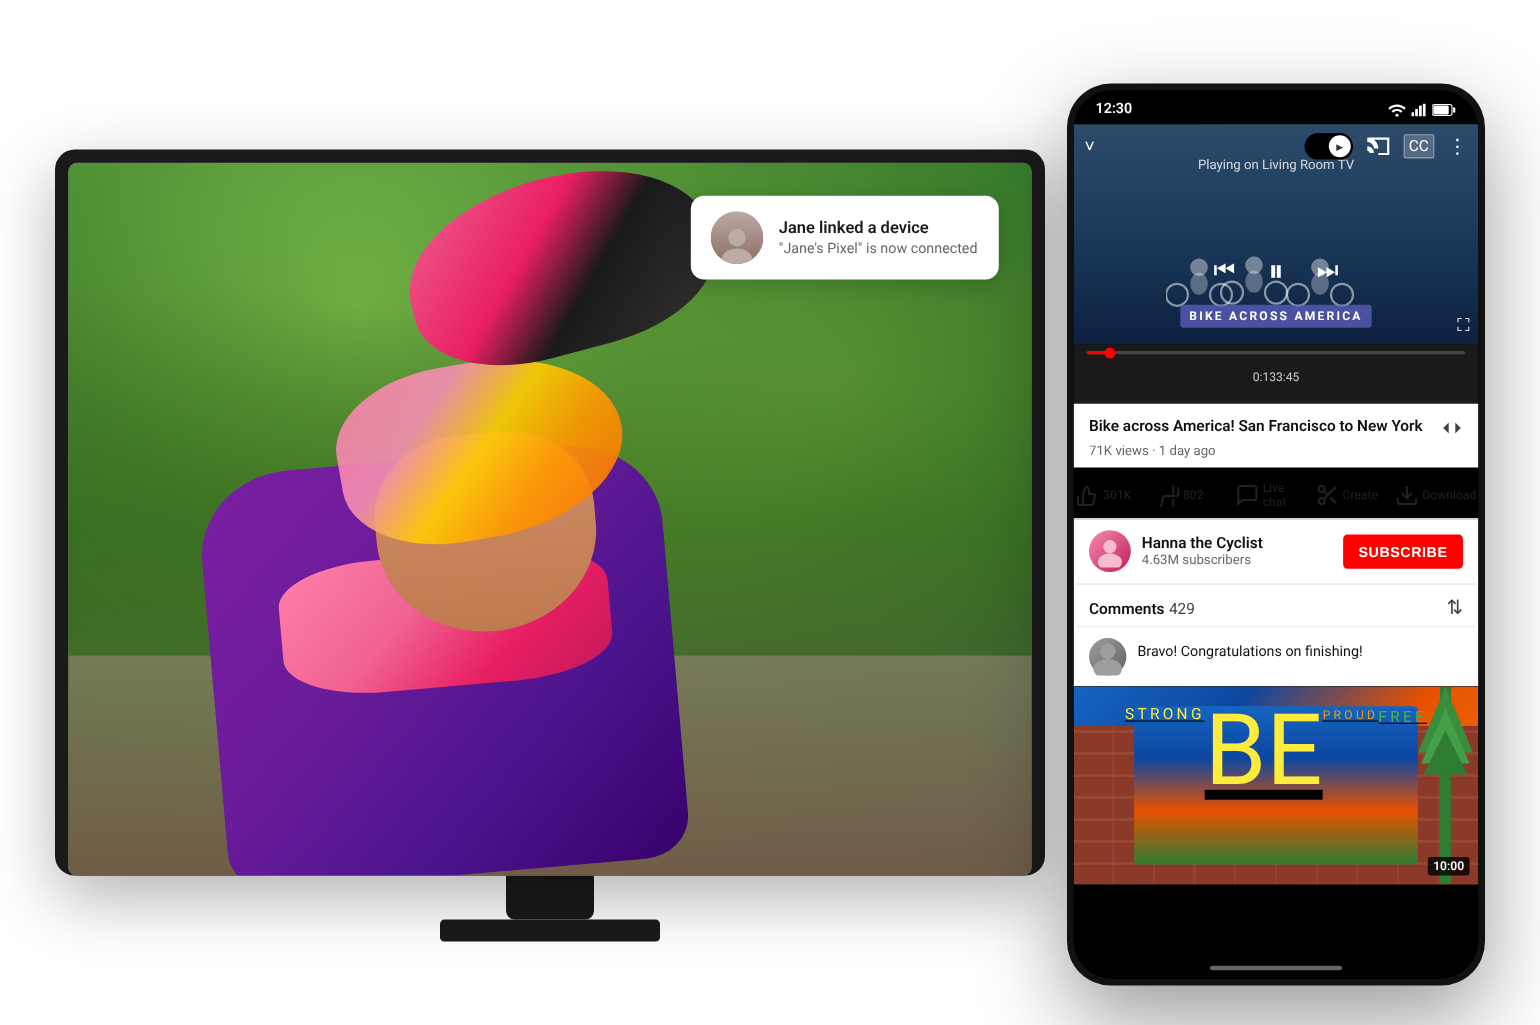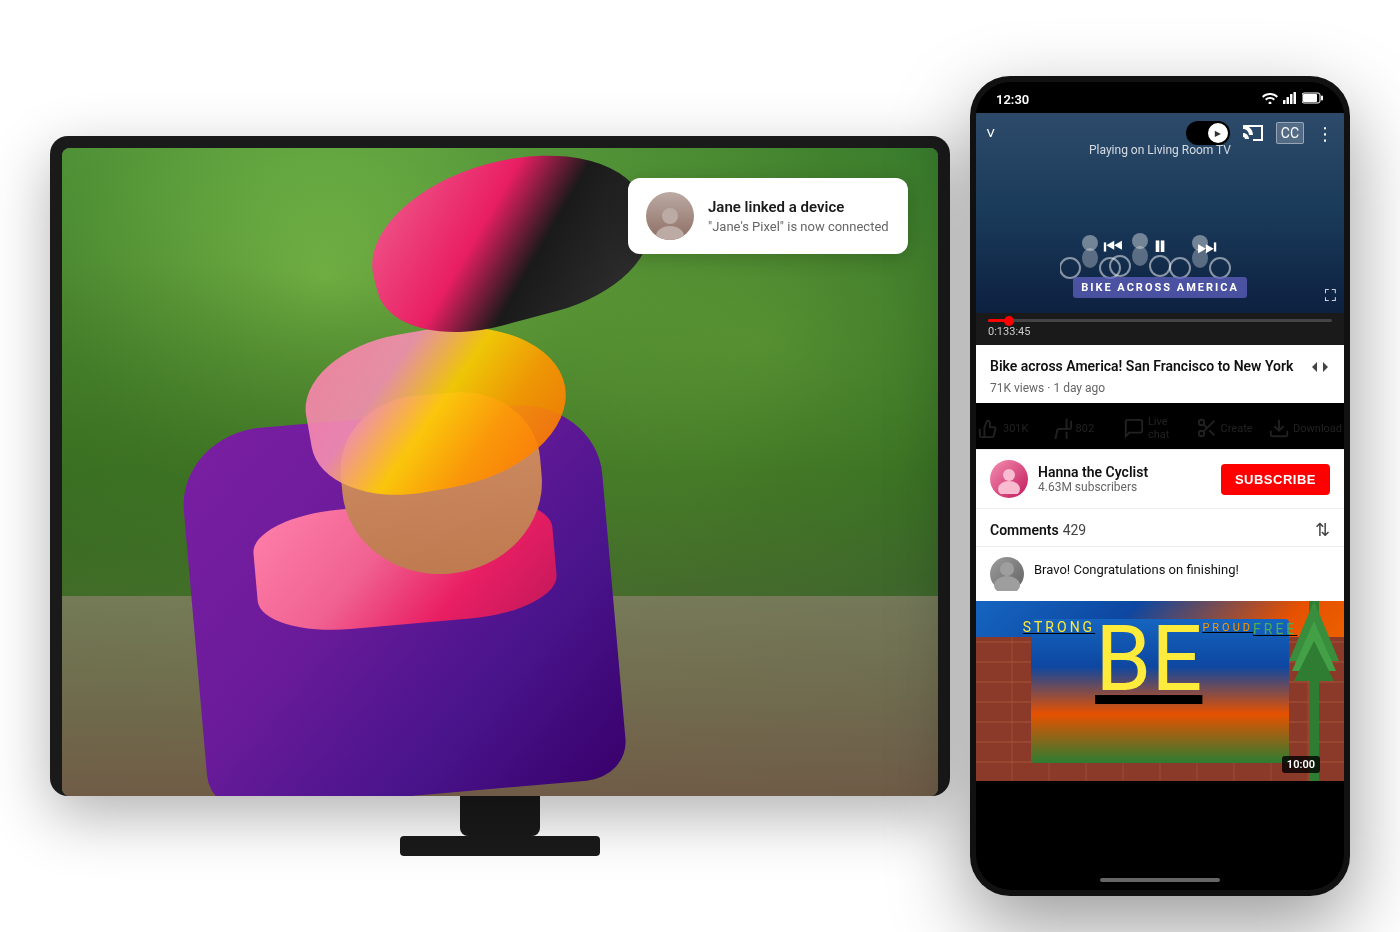--- a/index.html
+++ b/index.html
@@ -238,21 +238,21 @@
       background: #000;
       border-radius: 35px;
       overflow: hidden;
       position: relative;
     }
 
     
     .status-bar {
       display: flex;
       justify-content: space-between;
-      align-items: flex-start;
+      align-items: center;
       padding: 10px 20px 6px;
       background: #000;
       color: white;
       font-size: 13px;
       font-weight: 600;
     }
 
     .status-icons {
       display: flex;
       align-items: center;
@@ -418,23 +418,23 @@
       background: #ff0000;
       border-radius: 50%;
       position: absolute;
       right: -5px;
       top: -3.5px;
     }
 
     .time-display {
       color: #ccc;
       font-size: 11px;
-      padding: 3px 0;
-      display: flex;
-      justify-content: flex-start;
+      padding: 14px 0;
+      display: flex;
+      justify-content: center;
     }
 
     
     .video-info {
       background: white;
       padding: 12px 14px 8px;
     }
 
     .video-title-row {
       display: flex;
@@ -627,21 +627,21 @@
 
     .be-big {
       font-size: 90px;
       color: #ffeb3b;
       line-height: 0.9;
     }
 
     .video-duration {
       position: absolute;
       bottom: 8px;
-      right: 24px;
+      right: 8px;
       background: rgba(0,0,0,0.8);
       color: white;
       font-size: 11px;
       padding: 2px 5px;
       border-radius: 3px;
       font-weight: 600;
     }
 
     
     .home-indicator {

